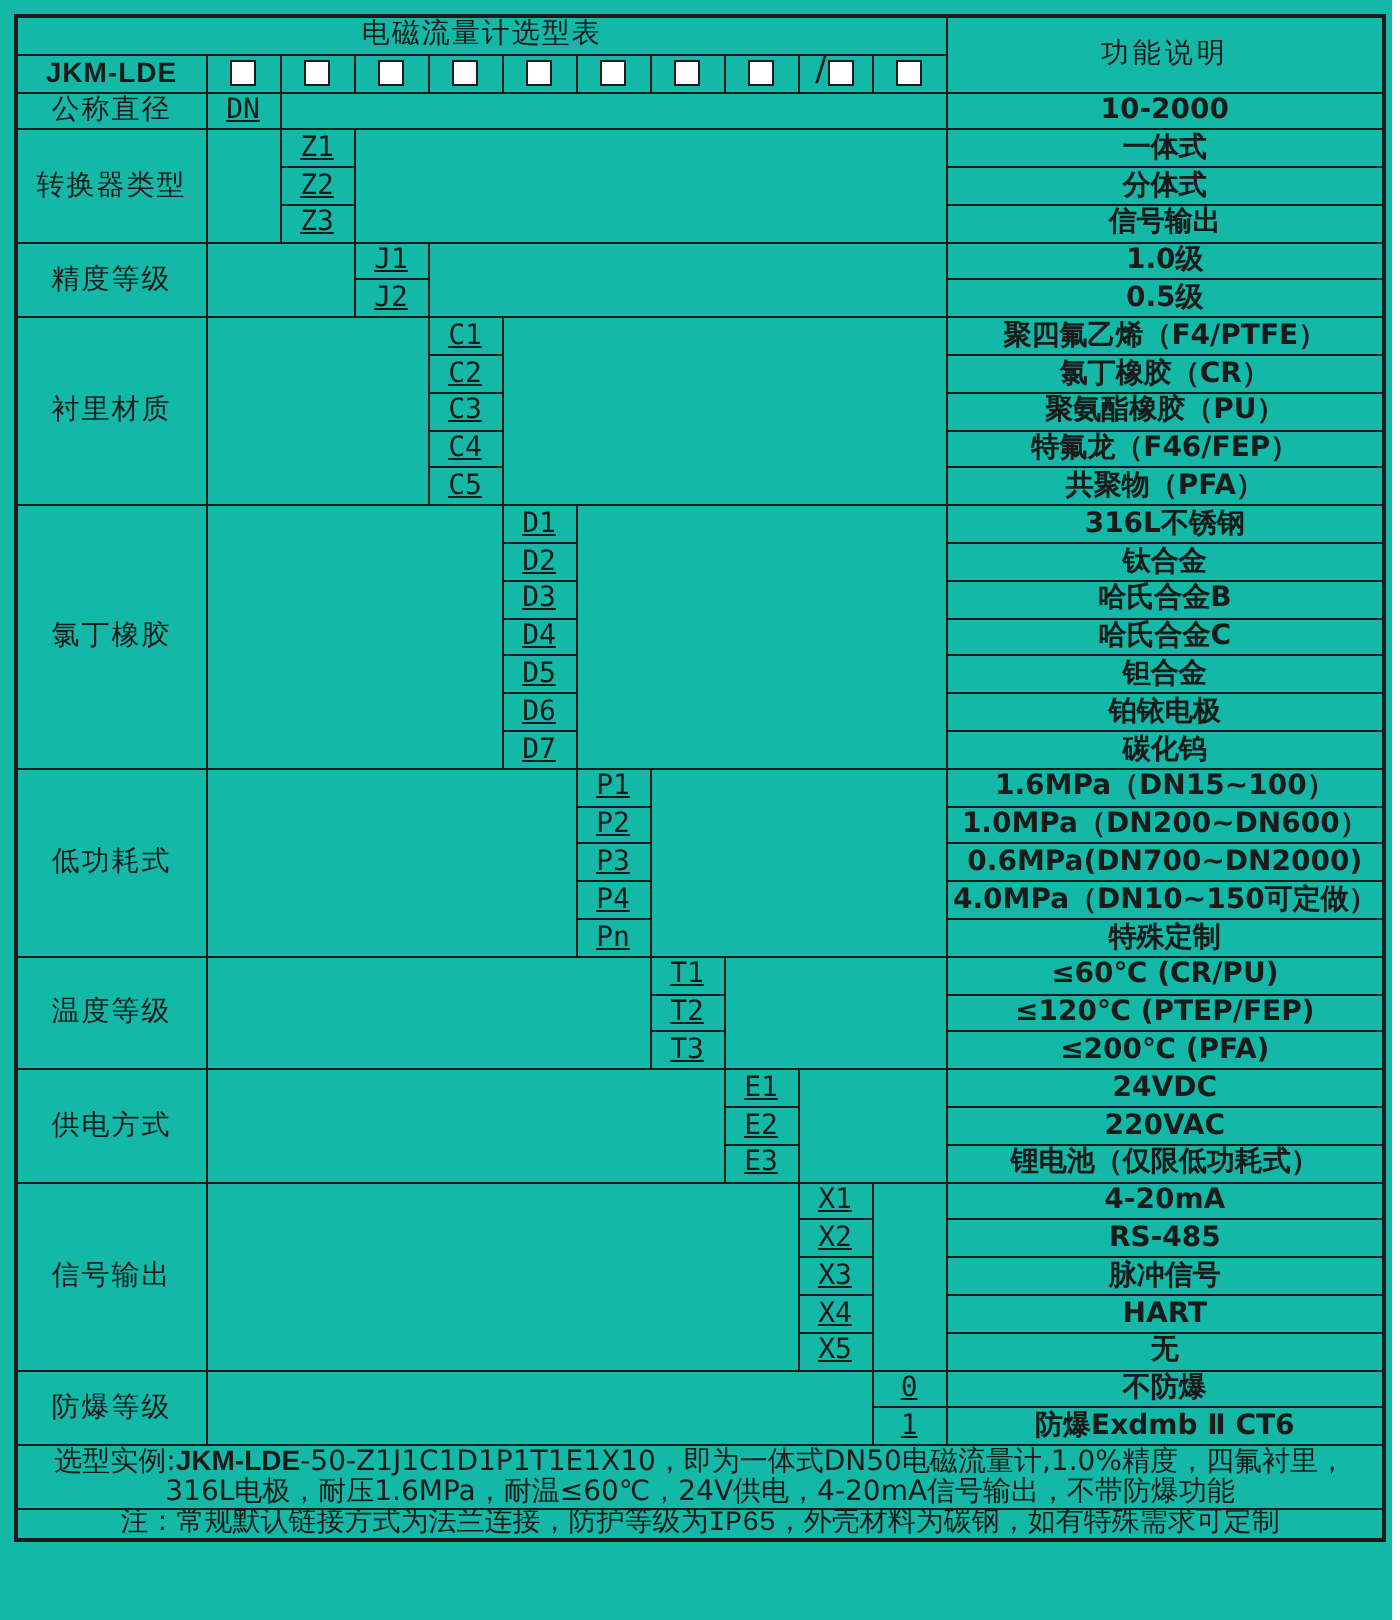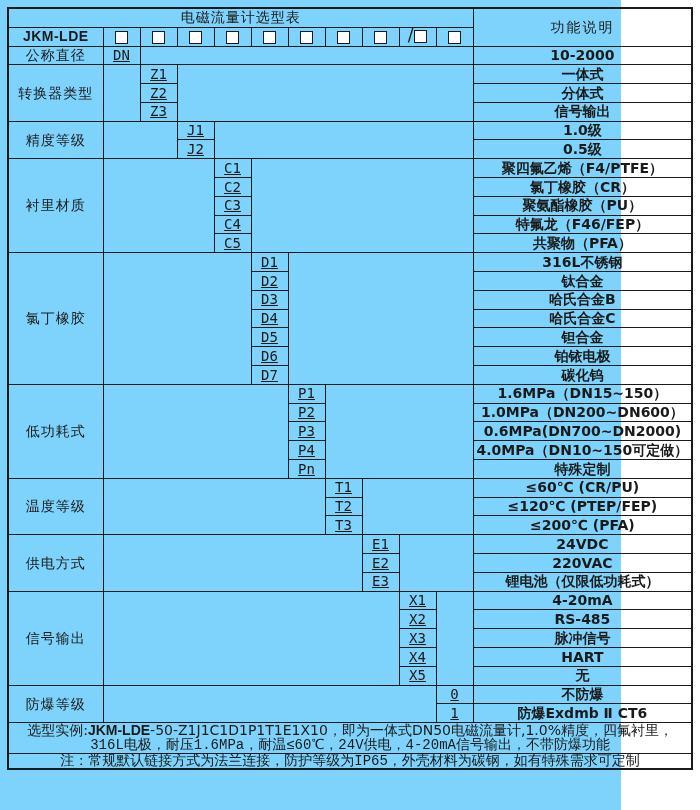--- a/index.html
+++ b/index.html
@@ -3,23 +3,23 @@
 <meta charset="utf-8">
 <style>
   html, body {
     margin: 0;
     padding: 0;
     background: #ffffff;
     font-family: "DejaVu Sans", "Liberation Sans", sans-serif;
     color: #1a1a1a;
   }
   .sheet {
-    width: 621px;
+    width: 696px;
     height: 810px;
-    background: #7dd3fc;
+    background: #14b8a6;
     box-sizing: border-box;
     padding: 7px 0 0 7px;
   }
   table.spec {
     border-collapse: collapse;
     table-layout: fixed;
     width: 686px;
     border: 2px solid #1a1a1a;
   }
   table.spec td {
@@ -81,21 +81,21 @@
     display: inline-block;
     transform: translateY(-1px);
   }
   td.note-cell {
     text-align: left;
     white-space: normal;
     font-size: 14.5px;
     padding: 3px 4px 4px 4px;
     line-height: 1.45;
   }
-  td.note-cell .line2 { display: block; font-family: Liberation Mono, monospace; }
+  td.note-cell .line2 { display: block; }
   td.note2-cell {
     text-align: left;
     white-space: normal;
     font-size: 14.5px;
     padding: 4px 4px 5px 4px;
     font-family: Liberation Mono, monospace;
   }
   .bold-model {
     font-family: "Liberation Sans", sans-serif;
     font-weight: 700;
@@ -230,21 +230,21 @@
   <tr class="drow">
     <td class="code-cell">D7</td>
     <td class="desc-cell">碳化钨</td>
   </tr>
 
   <tr class="drow">
     <td class="label-cell" rowspan="5">低功耗式</td>
     <td colspan="5" rowspan="5"></td>
     <td class="code-cell">P1</td>
     <td colspan="4" rowspan="5"></td>
-    <td class="desc-cell">1.6MPa（DN15~150）</td>
+    <td class="desc-cell">1.6MPa（DN15~100）</td>
   </tr>
   <tr class="drow">
     <td class="code-cell">P2</td>
     <td class="desc-cell">1.0MPa（DN200~DN600）</td>
   </tr>
   <tr class="drow">
     <td class="code-cell">P3</td>
     <td class="desc-cell">0.6MPa(DN700~DN2000)</td>
   </tr>
   <tr class="drow">

